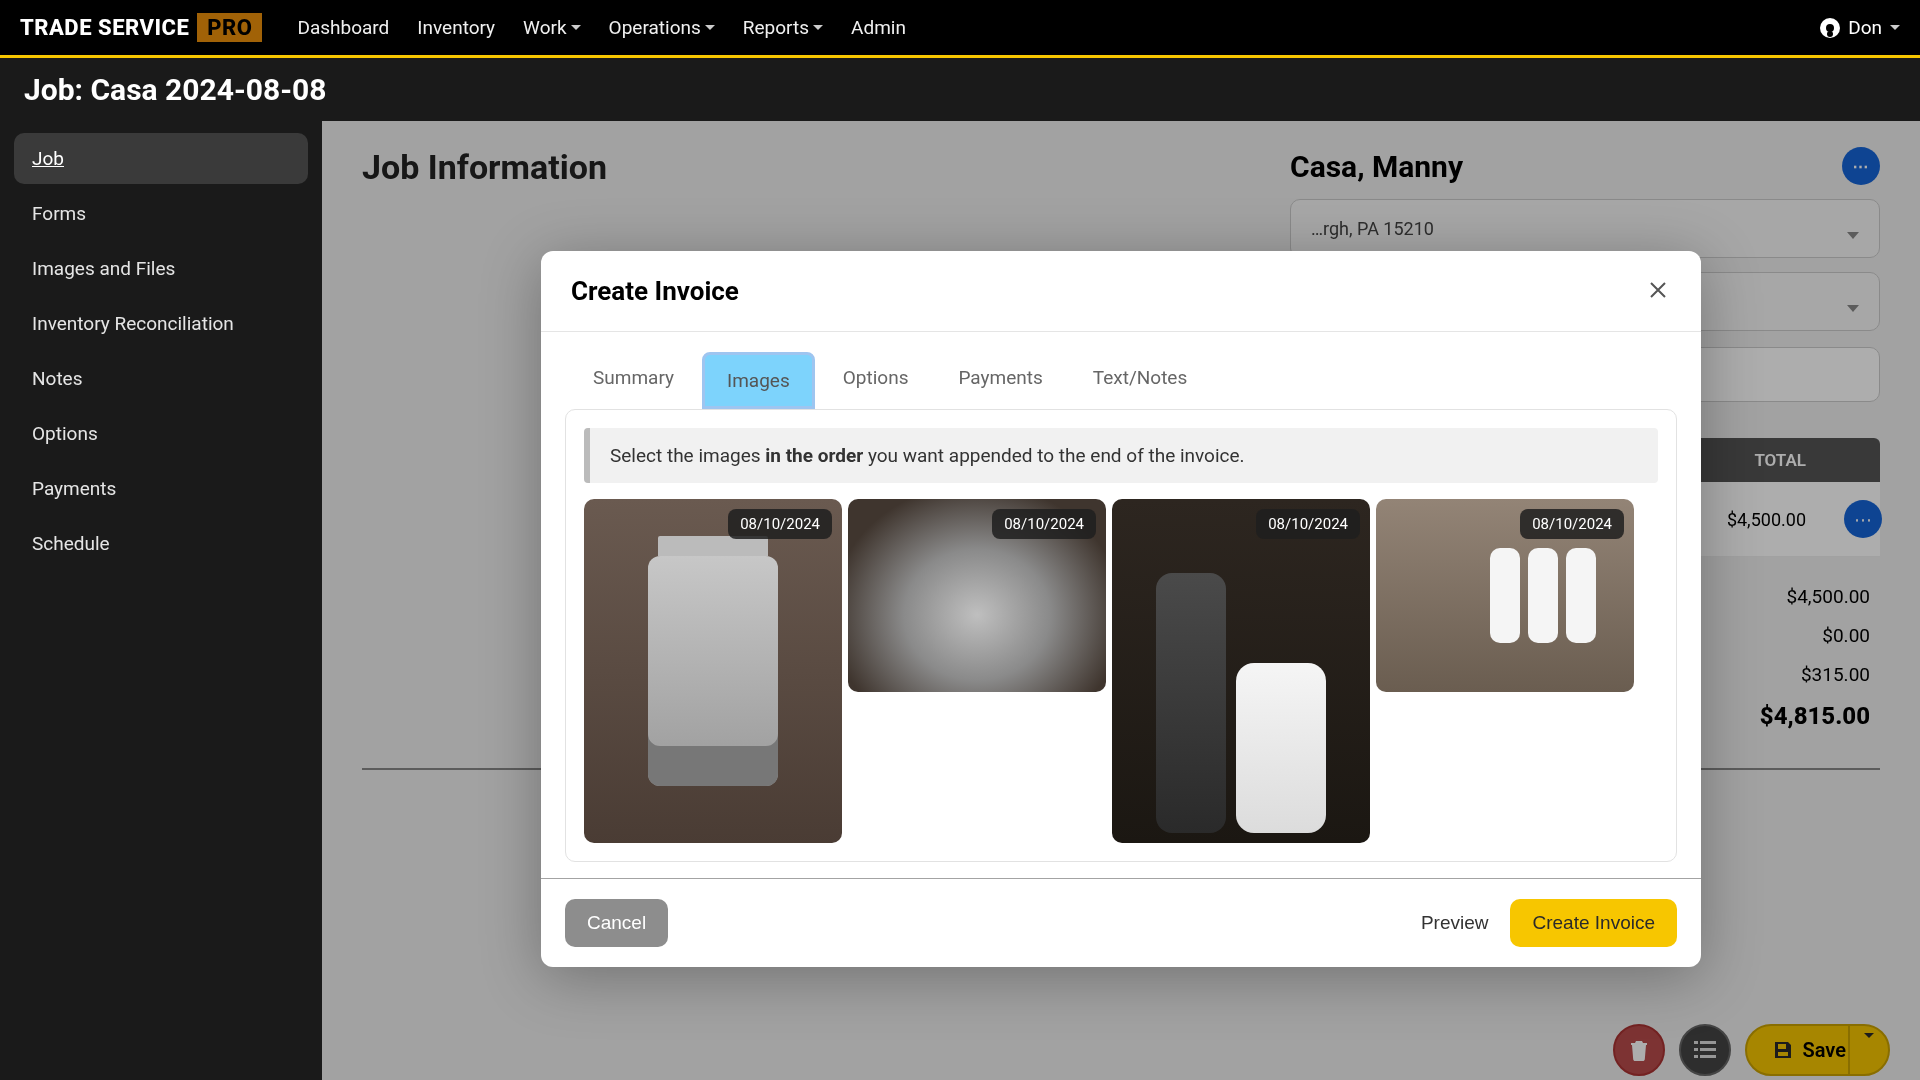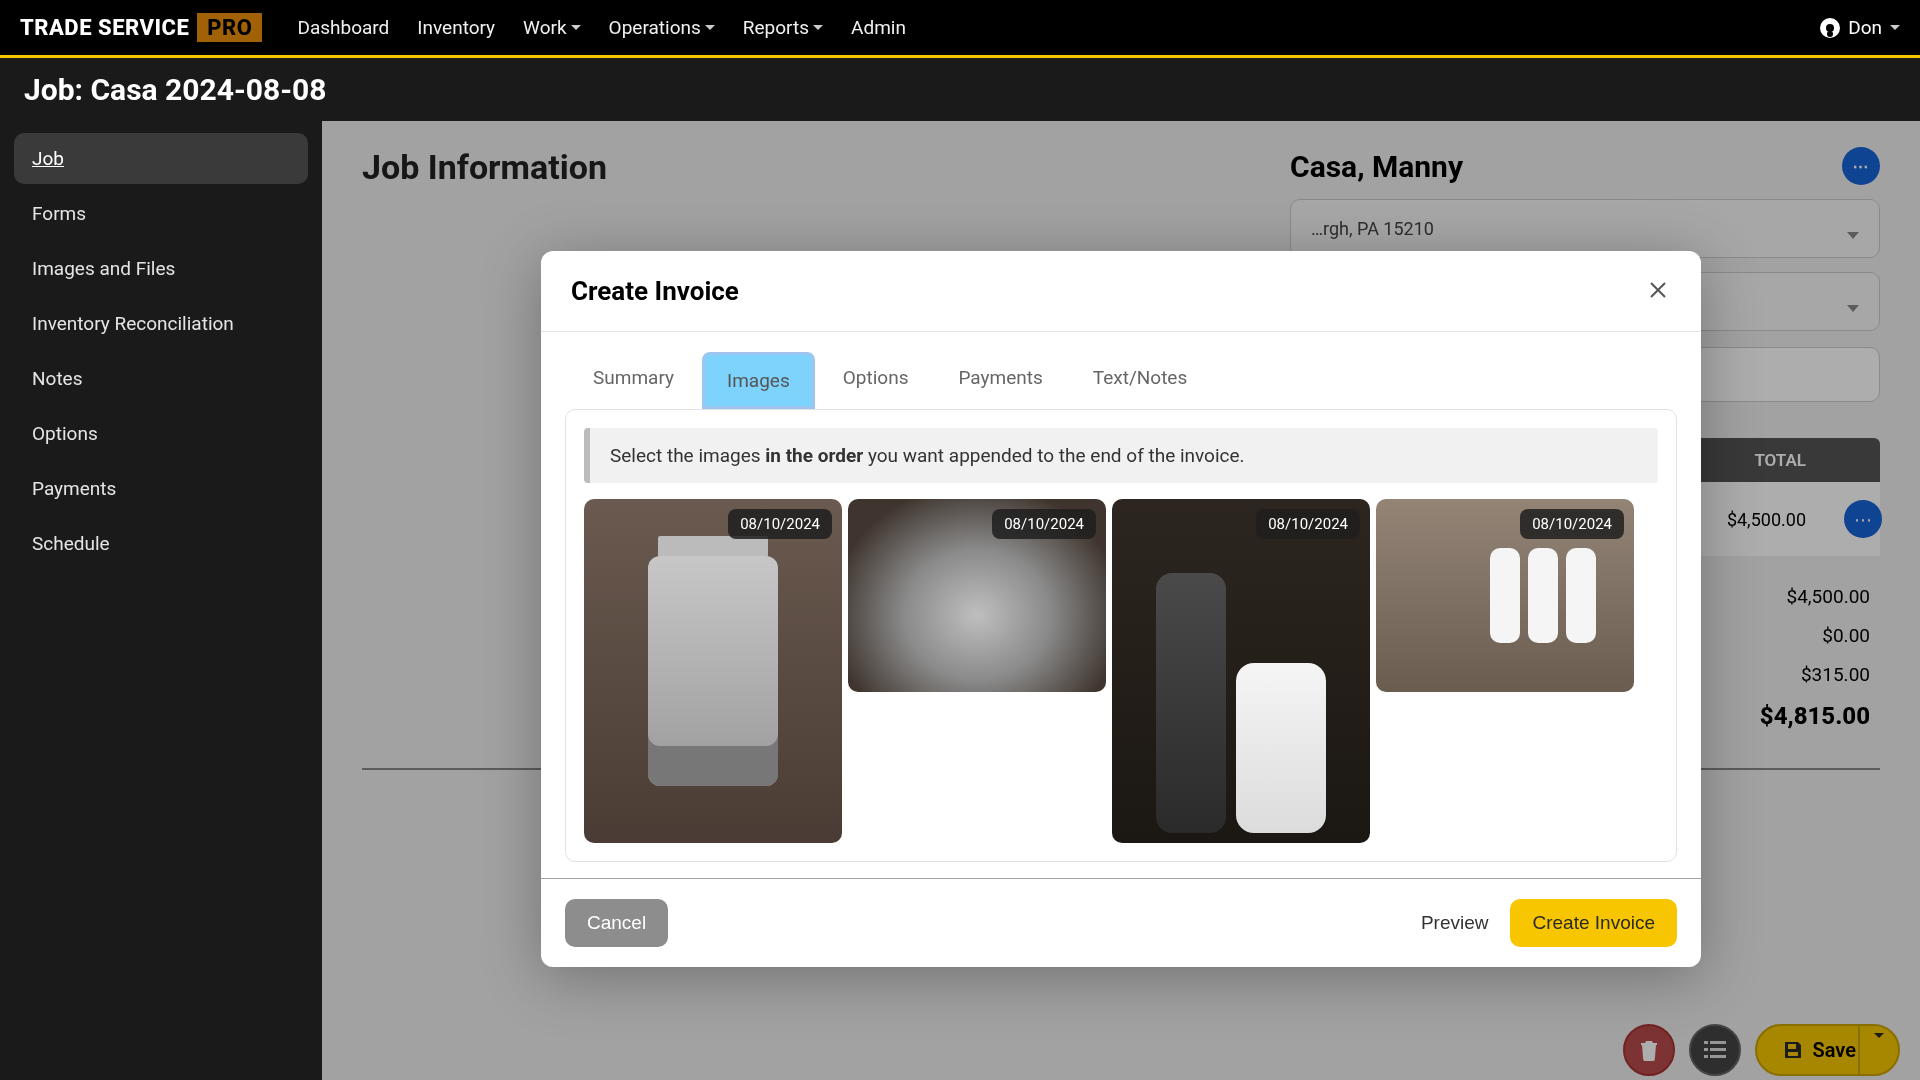--- a/index.html
+++ b/index.html
@@ -104,21 +104,21 @@
   .t-row .t-label { font-weight: 700; color: #222; min-width: 180px; text-align: right; }
   .t-row .t-val { min-width: 130px; text-align: right; }
   .t-row.link .t-label { color: #1665d8; }
   .t-row.grand .t-label, .t-row.grand .t-val { font-size: 24px; font-weight: 800; }
   .mini-caret { width: 0; height: 0; border-left: 5px solid transparent; border-right: 5px solid transparent; border-top: 6px solid #1665d8; display: inline-block; margin-left: 6px; }
 
   hr.sep { border: none; border-top: 2px solid #888; margin-top: 30px; }
 
   
   .footer-actions {
-    position: absolute; bottom: 20px; right: 20px; display: flex; gap: 14px;
+    position: absolute; bottom: 20px; right: 30px; display: flex; gap: 14px;
   }
   .circ-btn { width: 52px; height: 52px; border-radius: 50%; display: flex; align-items: center; justify-content: center; cursor: pointer; border: 2px solid; }
   .del-btn { background: #b94c4c; border-color: #a33; color: #fff; }
   .list-btn { background: #444; border-color: #666; color: #ddd; }
   .save-btn {
     background: #f7c600; border: 2px solid #caa200; border-radius: 30px;
     padding: 12px 26px; font-size: 20px; font-weight: 600;
     display: flex; align-items: center; gap: 10px; cursor: pointer;
   }
   .save-split { border-left: 2px solid #caa200; padding: 12px 14px; background: #f7c600; border-radius: 0 30px 30px 0; margin-left: -26px; cursor: pointer; border-top:2px solid #caa200; border-right:2px solid #caa200; border-bottom:2px solid #caa200;}

